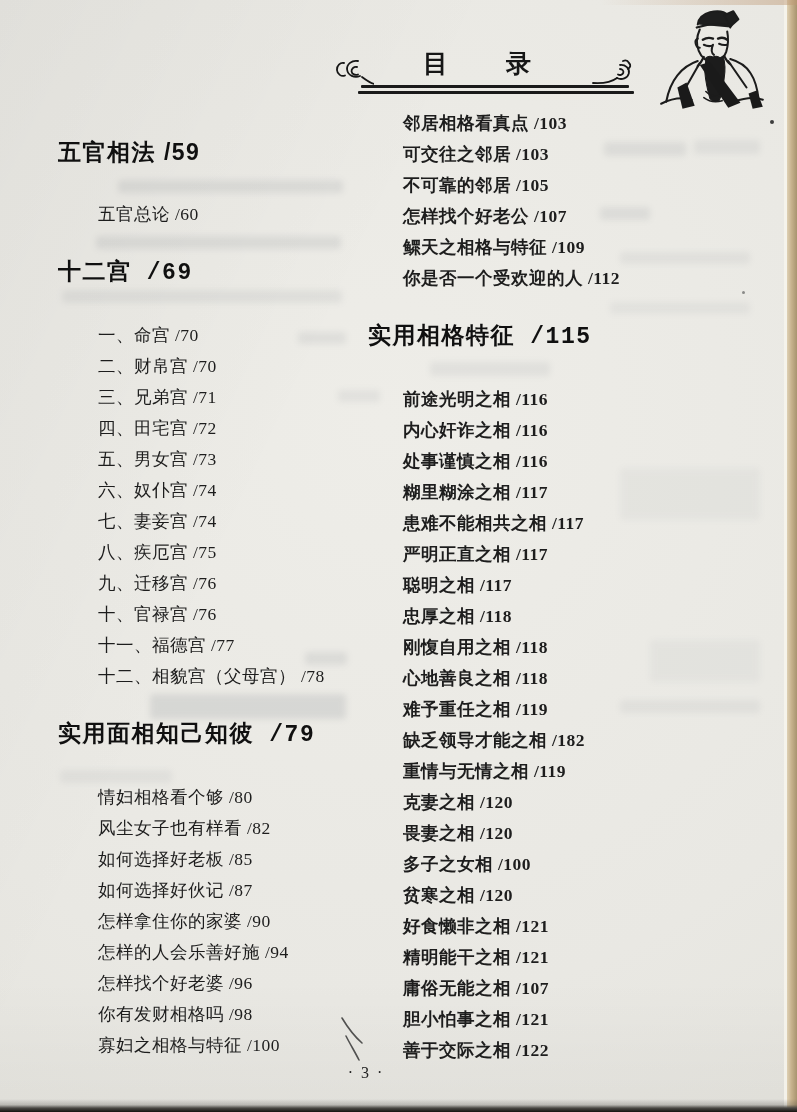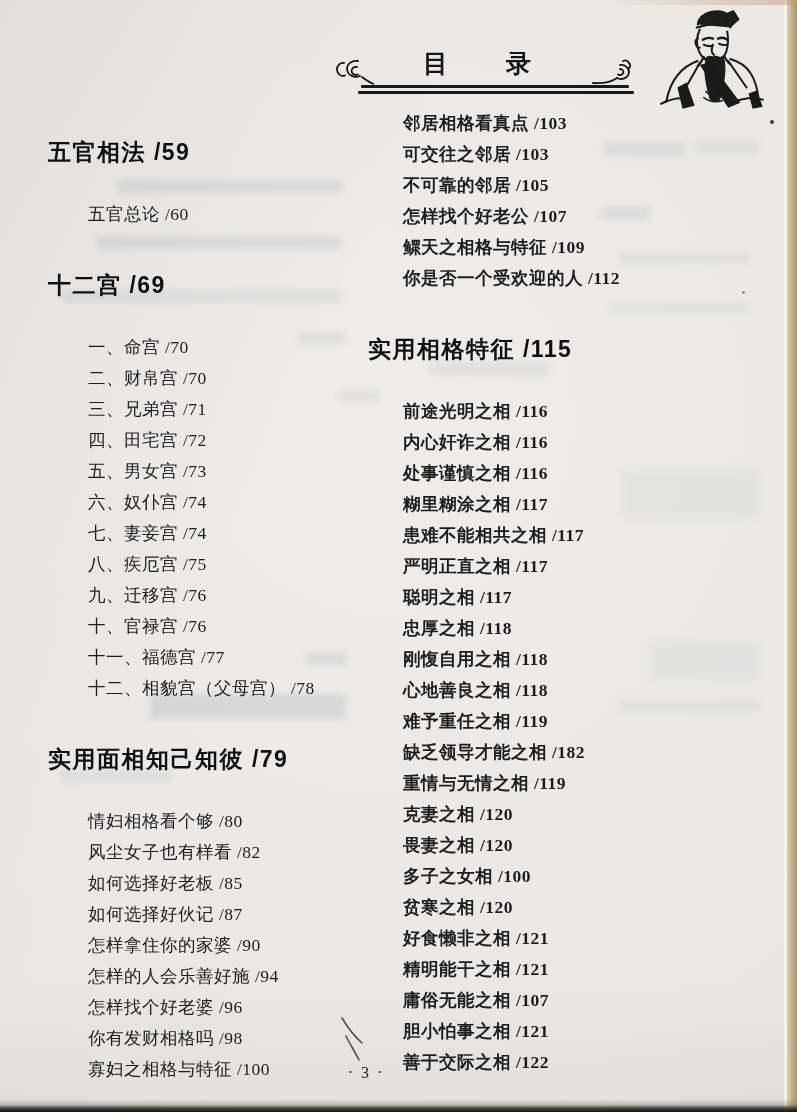--- a/index.html
+++ b/index.html
@@ -20,31 +20,31 @@
   .header-title span{font-size:25px;font-weight:700;color:#161616;line-height:28px;}
   .rule{position:absolute;background:#1a1a1a;z-index:3;border-radius:1px;}
   .rule1{left:361px;top:85px;width:268px;height:2.6px;}
   .rule2{left:358px;top:91px;width:276px;height:2.6px;}
   .swirl{position:absolute;z-index:3;}
   .swirl-left{left:334px;top:57px;}
   .swirl-right{left:590px;top:57px;}
   .sage{position:absolute;left:653px;top:8px;z-index:3;}
   
   .col{position:absolute;z-index:3;}
-  .col-left{left:42px;top:135px;width:340px;}
+  .col-left{left:52px;top:135px;width:340px;}
   .col-right{left:368px;top:108px;width:400px;}
   .entry{white-space:nowrap;color:#1d1d1d;}
   .entry.item{height:31px;line-height:31px;font-size:17.5px;letter-spacing:.5px;padding-left:46px;}
   .col-right .entry.item{padding-left:35px;font-weight:bold;}
   .entry.heading{height:34px;line-height:34px;font-size:23px;font-weight:700;
     font-family:"Liberation Sans","DejaVu Sans",sans-serif;color:#101010;
     letter-spacing:1.5px;padding-left:6px;}
   .col-right .entry.heading{padding-left:0;}
   .entry.heading + .entry.item{margin-top:30px;}
-  .entry.item + .entry.heading{margin-top:38px;}
+  .entry.item + .entry.heading{margin-top:26px;font-family:Liberation Mono, monospace;}
   
   .page-number{position:absolute;left:336px;top:1064px;width:60px;z-index:3;
     font-size:16px;color:#222;letter-spacing:2px;text-align:center;}
   
   .ghost{position:absolute;z-index:1;background:#767c84;border-radius:3px;
     filter:blur(3px);pointer-events:none;}
   
   .edge-right{position:absolute;right:0;top:0;width:10px;height:1112px;z-index:6;
     background:linear-gradient(to right,#ded0b4 0%,#c7b28d 45%,#a8946f 100%);}
   .edge-right-hl{position:absolute;right:10px;top:0;width:3px;height:1112px;z-index:6;

